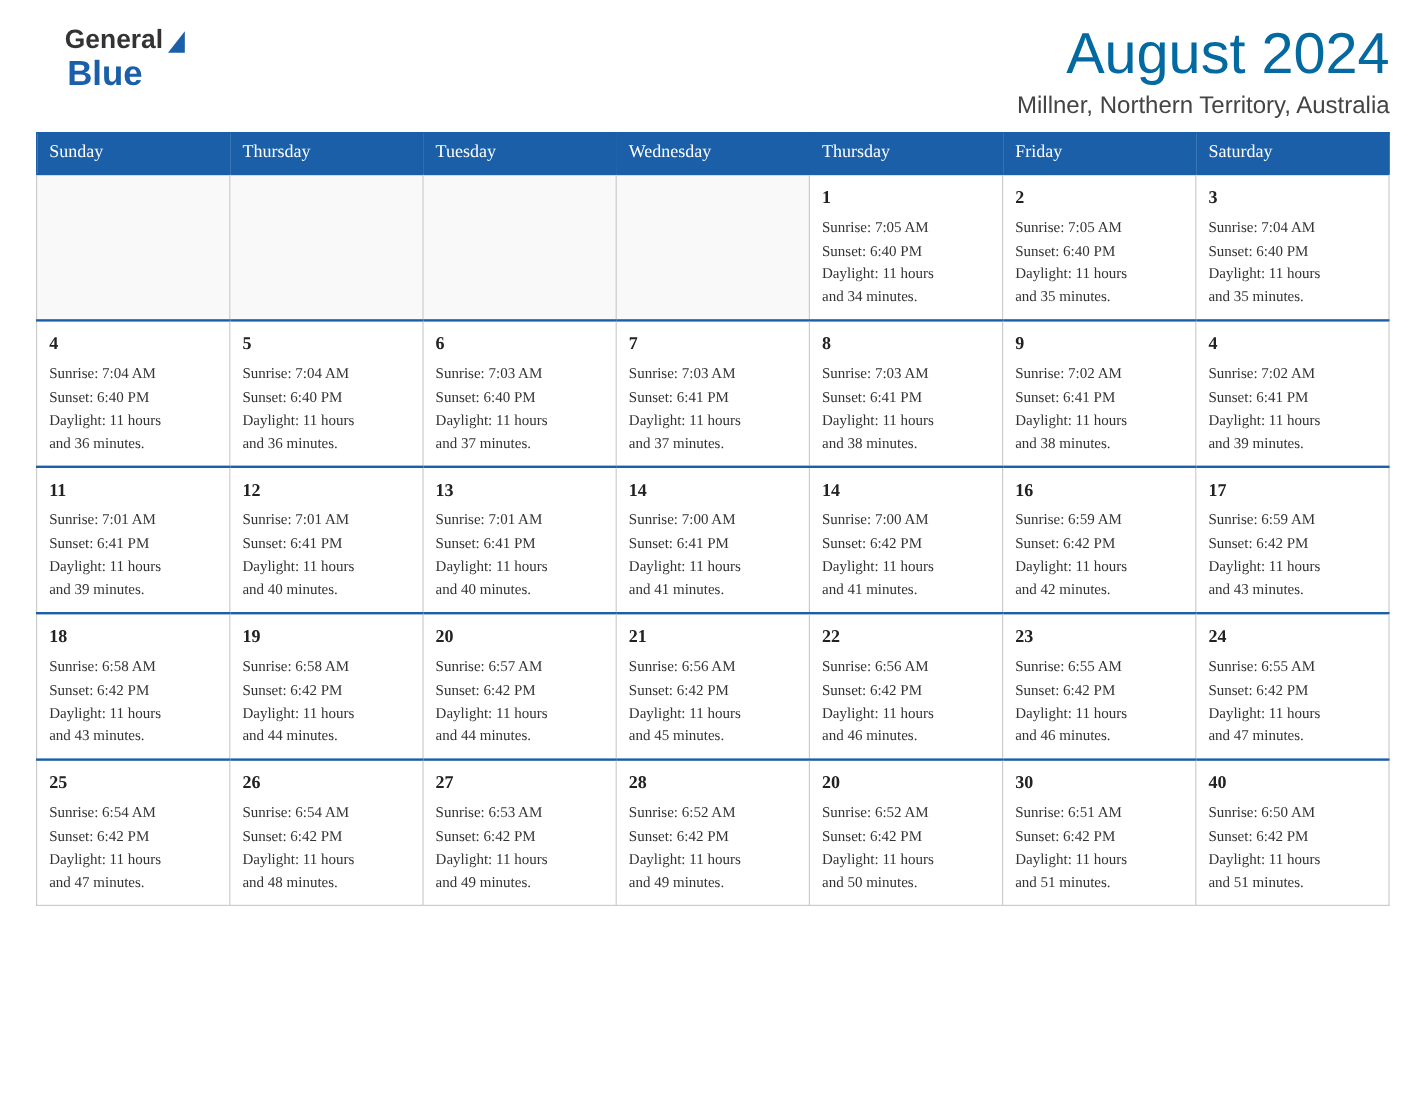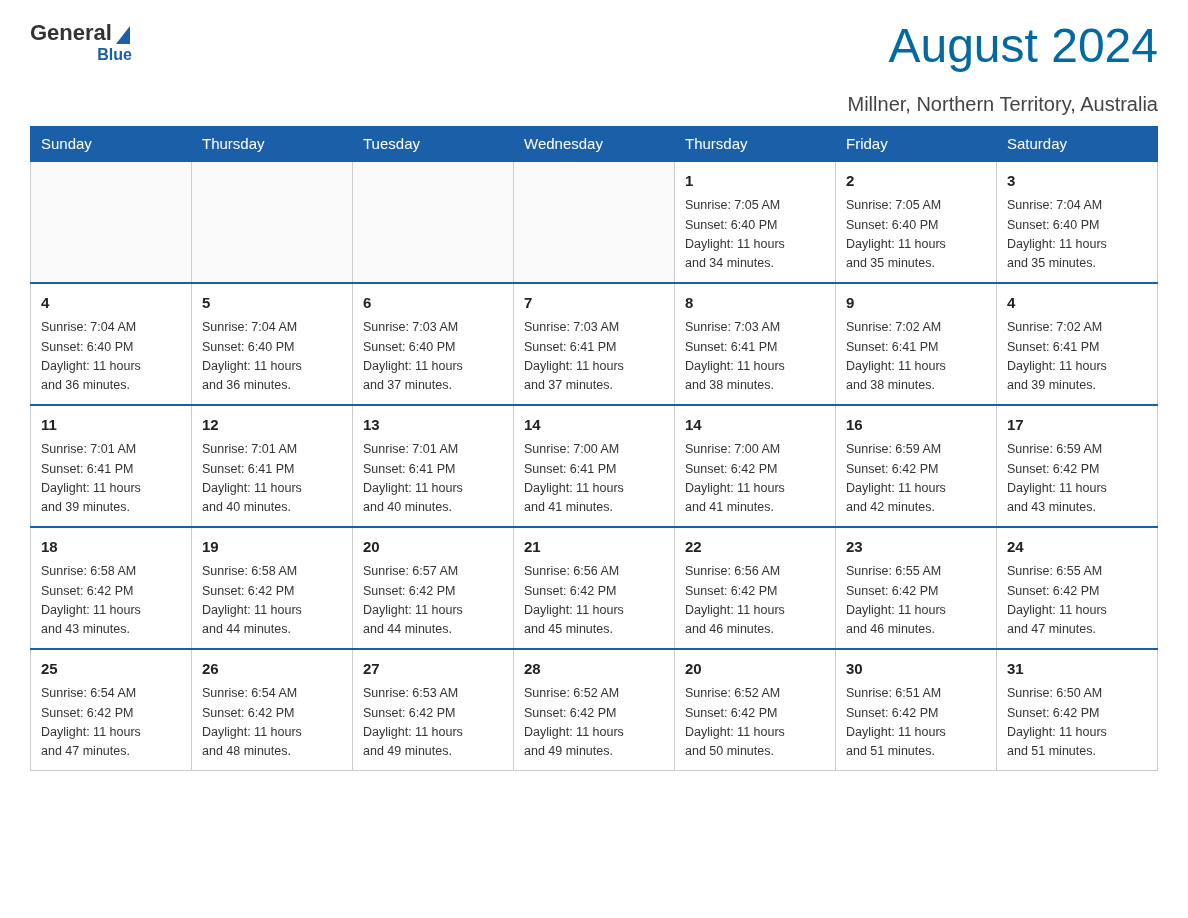--- a/index.html
+++ b/index.html
@@ -13,21 +13,22 @@
     }
     .header {
       display: flex;
       justify-content: space-between;
       align-items: flex-start;
       margin-bottom: 10px;
     }
     .logo {
       display: flex;
       flex-direction: column;
-      align-items: flex-end;
+      align-items: flex-start;
+      margin-left: 24px;
     }
     .logo-triangle {
       width: 0;
       height: 0;
       border-left: 14px solid transparent;
       border-bottom: 18px solid #1a5fa8;
       margin: 0 2px;
       position: relative;
       top: 2px;
     }
@@ -36,25 +37,26 @@
     }
     .month-title {
       font-size: 48px;
       font-weight: 300;
       color: #0369a1;
       line-height: 1.1;
     }
     .location {
       font-size: 20px;
       color: #444;
-      margin-top: 20px;
+      margin-top: 4px;
     }
     .calendar {
       width: 100%;
       border-collapse: collapse;
+      font-family: Liberation Serif, serif;
     }
     .calendar th {
       background-color: #1a5fa8;
       color: #fff;
       padding: 8px 10px;
       text-align: left;
       font-size: 15px;
       font-weight: normal;
       border: 1px solid #1a5fa8;
     }
@@ -97,21 +99,21 @@
   </style>
 </head>
 <body>
 
 <div class="header">
   <div class="logo">
     <div class="logo-row">
       <span class="general" style="font-size:22px;font-weight:bold;color:#333;">General</span>
       <div class="logo-triangle"></div>
     </div>
-    <div style="color:#1a5fa8;font-size:16px;font-weight:bold;margin-left:2px;">Blue</div>
+    <div style="color:#1a5fa8;font-size:29px;font-weight:bold;margin-left:2px;">Blue</div>
   </div>
   <div class="title-section">
     <div class="month-title">August 2024</div>
     <div class="location">Millner, Northern Territory, Australia</div>
   </div>
 </div>
 
 <table class="calendar">
   <thead>
     <tr>
@@ -252,18 +254,18 @@
         </td>
         <td>
           <span class="day-number">20</span>
           <div class="day-info">Sunrise: 6:52 AM<br>Sunset: 6:42 PM<br>Daylight: 11 hours<br>and 50 minutes.</div>
         </td>
         <td>
           <span class="day-number">30</span>
           <div class="day-info">Sunrise: 6:51 AM<br>Sunset: 6:42 PM<br>Daylight: 11 hours<br>and 51 minutes.</div>
         </td>
         <td>
-          <span class="day-number">31</span>
+          <span class="day-number">40</span>
           <div class="day-info">Sunrise: 6:50 AM<br>Sunset: 6:42 PM<br>Daylight: 11 hours<br>and 51 minutes.</div>
         </td>
       </tr>
     </tbody>
 </table>
 
 </body></html>

